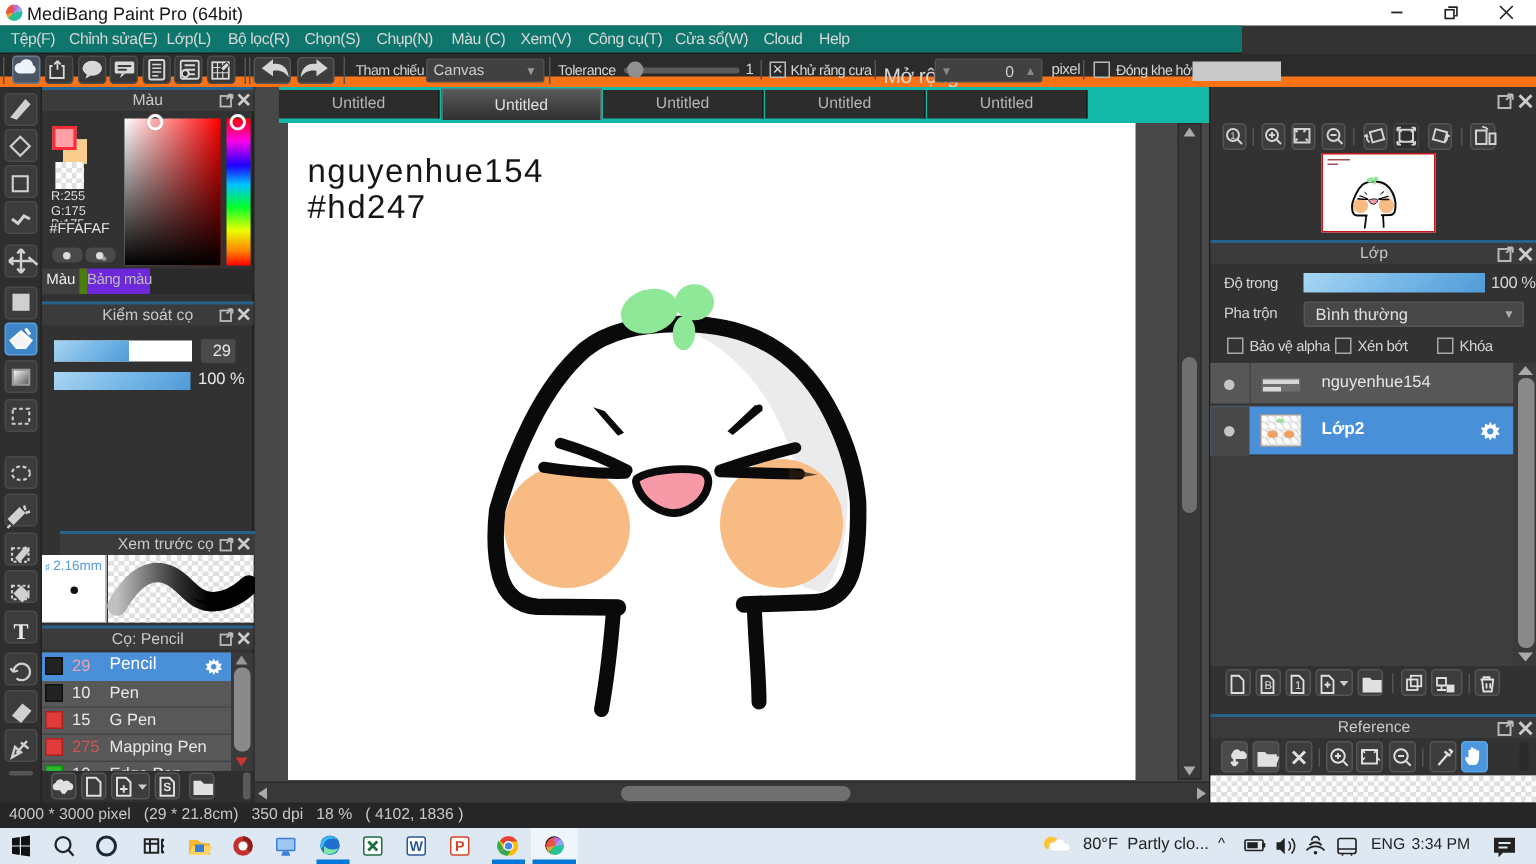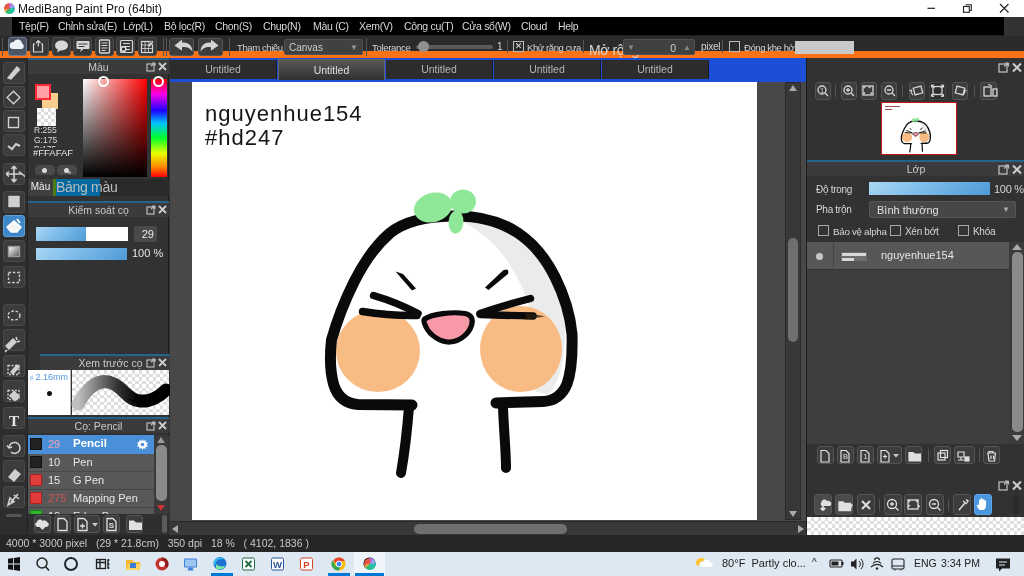--- a/index.html
+++ b/index.html
@@ -20,21 +20,21 @@
  <div class="abs" style="left:4px;top:3px;width:11px;height:11px;border-radius:50%;background:conic-gradient(from -80deg,#e85540 0 20%,#c06ad8 20% 32%,#8fa7e8 32% 45%,#29bfa4 45% 72%,#2fc07a 72% 85%,#e8a23f 85% 95%,#e85540 95%)"></div>
  <div class="abs" style="left:18px;top:2px;font-size:12px;color:#151515">MediBang Paint Pro (64bit)</div>
  <svg style="left:925px;top:0;width:99px;height:17px" viewBox="0 0 99 17">
   <path d="M2.5,8.3 H10" stroke="#222" stroke-width="1.2" fill="none"></path>
   <path d="M40.5,4.7 h5.8 v5.8 h-1.5" fill="none" stroke="#222" stroke-width="1.1"></path>
   <rect x="38.5" y="6.5" width="5.8" height="5.8" fill="#fff" stroke="#222" stroke-width="1.1"></rect>
   <path d="M75,4 L83.5,12.5 M83.5,4 L75,12.5" stroke="#222" stroke-width="1.1"></path>
  </svg>
 </div>
 
-<div class="abs" style="left:12px;top:17px;width:992px;height:19px;background:#000000;border-bottom:1px solid #1e1e1e">
+<div class="abs" style="left:0;top:17px;width:828px;height:19px;background:#0f766e;border-bottom:1px solid #1e1e1e">
  <span class="mitem" style="left:7px">Tệp(F)</span>
  <span class="mitem" style="left:46px">Chỉnh sửa(E)</span>
  <span class="mitem" style="left:111px">Lớp(L)</span>
  <span class="mitem" style="left:152px">Bộ lọc(R)</span>
  <span class="mitem" style="left:203px">Chọn(S)</span>
  <span class="mitem" style="left:251px">Chụp(N)</span>
  <span class="mitem" style="left:301px">Màu (C)</span>
  <span class="mitem" style="left:347px">Xem(V)</span>
  <span class="mitem" style="left:392px">Công cụ(T)</span>
  <span class="mitem" style="left:450px">Cửa sổ(W)</span>
@@ -197,21 +197,21 @@
  <div class="abs" style="left:123px;top:21px;width:16px;height:98px;background:linear-gradient(to bottom,#ff0004 0%,#ff00e6 15%,#1e00ff 32%,#00c3ff 45%,#00ff2c 60%,#eaff00 76%,#ff8400 90%,#ff0004 100%)"></div>
  <div class="abs" style="left:125px;top:18px;width:11px;height:11px;border:2.5px solid #fff;border-radius:50%"></div>
  <div class="abs" style="left:7px;top:107px;width:20px;height:10px;background:#4a4a4a;border-radius:4px">
       <div class="abs" style="left:7px;top:2.5px;width:5px;height:5px;background:#ddd;border-radius:50%"></div>
     </div>
  <div class="abs" style="left:29px;top:107px;width:20px;height:10px;background:#4a4a4a;border-radius:4px">
       <div class="abs" style="left:7px;top:2.5px;width:5px;height:5px;background:#ddd;border-radius:50%;box-shadow:3px 2px 0 -1px #999"></div>
     </div>
  <div class="abs" style="left:0;top:121px;width:141px;height:17px;background:#2a2a2a">
   <div class="abs" style="left:0;top:0;width:25px;height:17px;background:#3f3f3f;color:#eee;font-size:10px;text-align:center;line-height:16px">Màu</div>
-  <div class="abs" style="left:25px;top:0;width:47px;height:17px;background:#0369a1;color:#bbb;font-size:14px;letter-spacing:-0.3px;text-align:center;line-height:16px;border-left:3px solid #4d7c0f;white-space:nowrap">Bảng màu</div>
+  <div class="abs" style="left:25px;top:0;width:47px;height:17px;background:#6d28d9;color:#bbb;font-size:10px;letter-spacing:-0.3px;text-align:center;line-height:16px;border-left:5px solid #4d7c0f;white-space:nowrap">Bảng màu</div>
  </div>
 
  <div class="phead" style="left:0;top:143px;width:141px">Kiểm soát cọ</div>
  <svg style="left:118px;top:147px;width:22px;height:10px" viewBox="0 0 22 10">
       <rect x="1" y="2" width="7" height="7" fill="none" stroke="#bbb" stroke-width="1.2"></rect>
       <path d="M5,4 l4,-3 m0,0 h-3 m3,0 v3" stroke="#bbb" stroke-width="1.1" fill="none"></path>
       <path d="M13,1 l7,7 m0,-7 l-7,7" stroke="#ccc" stroke-width="1.8"></path>
     </svg>
  <div class="abs" style="left:8px;top:169px;width:92px;height:14px;background:#fff">
       <div class="bluebar abs" style="left:0;top:0;width:50px;height:14px"></div>
@@ -239,21 +239,21 @@
  <div class="phead" style="left:0;top:359px;width:141px">Cọ: Pencil</div>
  <svg style="left:118px;top:363px;width:22px;height:10px" viewBox="0 0 22 10">
       <rect x="1" y="2" width="7" height="7" fill="none" stroke="#bbb" stroke-width="1.2"></rect>
       <path d="M5,4 l4,-3 m0,0 h-3 m3,0 v3" stroke="#bbb" stroke-width="1.1" fill="none"></path>
       <path d="M13,1 l7,7 m0,-7 l-7,7" stroke="#ccc" stroke-width="1.8"></path>
     </svg>
  <div class="abs" style="left:0;top:377px;width:126px;height:79px;background:#585858">
   <div class="abs" style="left:0;top:0;width:126px;height:19px;background:#4a90d8;color:#fff">
    <div class="abs" style="left:2px;top:3px;width:12px;height:12px;background:#232323;border:1px solid #111"></div>
    <span class="abs" style="left:20px;top:3px;font-size:11px;color:#f0a0b0">29</span>
-   <span class="abs" style="left:45px;top:2px;font-size:11.5px;font-weight:bold">Pencil</span>
+   <span class="abs" style="left:45px;top:2px;font-size:11.5px;font-weight:normal">Pencil</span>
    <svg style="left:108px;top:3px;width:13px;height:13px" viewBox="0 0 13 13">
           <path d="M6.5,1 L7.5,3 L9.5,2 L9.7,4.3 L12,4.5 L10.7,6.5 L12,8.5 L9.7,8.7 L9.5,11 L7.5,10 L6.5,12 L5.5,10 L3.5,11 L3.3,8.7 L1,8.5 L2.3,6.5 L1,4.5 L3.3,4.3 L3.5,2 L5.5,3 Z" fill="#fff"></path>
           <circle cx="6.5" cy="6.5" r="1.8" fill="#4a90d8"></circle>
         </svg>
   </div>
   <div class="abs" style="left:0;top:19px;width:126px;height:18px;border-bottom:1px solid #4a4a4a">
    <div class="abs" style="left:2px;top:2px;width:12px;height:12px;background:#232323;border:1px solid #111"></div>
    <span class="abs" style="left:20px;top:2px;font-size:11px;color:#e8e8e8">10</span>
    <span class="abs" style="left:45px;top:2px;font-size:11px;color:#e8e8e8">Pen</span>
   </div>
@@ -295,21 +295,21 @@
    <path d="M64,9 l3,3.5 l3,-3.5 z" fill="#ccc"></path>
    <path d="M79,4.5 h6 l3,3 v9 h-9 z" fill="none" stroke="#e0e0e0" stroke-width="1.3"></path>
         <text x="83.5" y="13.5" font-size="8" fill="#e0e0e0" text-anchor="middle" font-weight="bold">S</text>
    <path d="M101,6.5 h5 l2,2 h6 v7.5 h-13 z" fill="#e0e0e0"></path>
   </svg>
  </div>
 </div>
 
 <div class="abs" style="left:170px;top:58px;width:636px;height:477px;background:#484848;overflow:hidden">
 
- <div class="abs" style="left:0;top:0;width:710px;height:24px;background:#1d4ed8">
+ <div class="abs" style="left:16px;top:0;width:710px;height:24px;background:#14b8a6">
   <div class="abs" style="left:0;top:2px;width:107px;height:19px;background:#2c2c2c;border-right:1px solid #1b1b1b;color:#b5b5b5;font-size:10.5px;text-align:center;line-height:19px">Untitled</div>
   <div class="abs" style="left:108px;top:1px;width:107px;height:21px;background:linear-gradient(#585858,#303030);border:1px solid #666;border-bottom:none;color:#e0e0e0;font-size:10.5px;text-align:center;line-height:20px">Untitled</div>
   <div class="abs" style="left:216px;top:2px;width:107px;height:19px;background:#2c2c2c;border-right:1px solid #1b1b1b;color:#b5b5b5;font-size:10.5px;text-align:center;line-height:19px">Untitled</div>
   <div class="abs" style="left:324px;top:2px;width:107px;height:19px;background:#2c2c2c;border-right:1px solid #1b1b1b;color:#b5b5b5;font-size:10.5px;text-align:center;line-height:19px">Untitled</div>
   <div class="abs" style="left:432px;top:2px;width:107px;height:19px;background:#2c2c2c;border-right:1px solid #1b1b1b;color:#b5b5b5;font-size:10.5px;text-align:center;line-height:19px">Untitled</div>
  </div>
 
  <div class="abs" style="left:22px;top:24px;width:565px;height:438px;background:#fff"></div>
  <div class="abs" style="left:35px;top:44px;width:400px;color:#151515;font-size:22px;line-height:23.5px;letter-spacing:1px">nguyenhue154<br>#hd247</div>
  <svg style="left:22px;top:24px;width:565px;height:438px" viewBox="192 82 565 438">
@@ -427,20 +427,34 @@
 
  <div class="abs" style="left:0;top:184px;width:202px;height:202px;background:#3e3e3e">
   <div class="abs" style="left:0;top:0;width:202px;height:28px;background:#575757;border-bottom:1px solid #333">
    <div class="abs" style="left:9px;top:10.5px;width:7px;height:7px;border-radius:50%;background:#c5c5c5"></div>
    <div class="abs" style="left:26px;top:0;width:1px;height:28px;background:#444"></div>
    <div class="abs" style="left:33px;top:9px;width:28px;height:11px;background:#6e6e6e;border:1px solid #555">
     <div class="abs" style="left:1px;top:1px;width:24px;height:3px;background:#d8d8d8"></div>
     <div class="abs" style="left:1px;top:6px;width:12px;height:3px;background:#d8d8d8"></div>
    </div>
    <span class="abs" style="left:74px;top:7px;color:#e5e5e5;font-size:11px">nguyenhue154</span>
+  </div>
+  <div class="abs" style="left:0;top:29px;width:202px;height:33px;background:#4a90d8;border-bottom:1px solid #333">
+   <div class="abs" style="left:0;top:0;width:26px;height:33px;background:#484848"></div>
+   <div class="abs" style="left:9px;top:13px;width:7px;height:7px;border-radius:50%;background:#c5c5c5"></div>
+   <div class="abs chk" style="left:33px;top:5px;width:28px;height:22px;background-size:5px 5px;border:1px solid #999">
+    <div class="abs" style="left:4px;top:10px;width:7px;height:5px;background:#f0a060;border-radius:50%"></div>
+    <div class="abs" style="left:15px;top:10px;width:7px;height:5px;background:#f0a060;border-radius:50%"></div>
+    <div class="abs" style="left:10px;top:2px;width:5px;height:3px;background:#9de0a0;border-radius:50%"></div>
+   </div>
+   <span class="abs" style="left:74px;top:9px;color:#fff;font-size:11.5px;font-weight:bold">Lớp2</span>
+   <svg style="left:179px;top:9px;width:15px;height:15px" viewBox="0 0 13 13">
+          <path d="M6.5,1 L7.5,3 L9.5,2 L9.7,4.3 L12,4.5 L10.7,6.5 L12,8.5 L9.7,8.7 L9.5,11 L7.5,10 L6.5,12 L5.5,10 L3.5,11 L3.3,8.7 L1,8.5 L2.3,6.5 L1,4.5 L3.3,4.3 L3.5,2 L5.5,3 Z" fill="#fff"></path>
+          <circle cx="6.5" cy="6.5" r="1.8" fill="#4a90d8"></circle>
+        </svg>
   </div>
  </div>
  <div class="abs" style="left:202px;top:184px;width:16px;height:202px;background:#3a3a3a">
   <div class="abs" style="left:3px;top:2px;width:0;height:0;border-left:5px solid transparent;border-right:5px solid transparent;border-bottom:6px solid #aaa"></div>
   <div class="abs" style="left:2.5px;top:10px;width:11px;height:180px;background:#8a8a8a;border-radius:5px"></div>
   <div class="abs" style="left:3px;top:193px;width:0;height:0;border-left:5px solid transparent;border-right:5px solid transparent;border-top:6px solid #aaa"></div>
  </div>
 
  <div class="abs" style="left:0;top:386px;width:218px;height:28px;background:#323232">
   <div class="wbtn" style="left:10px;top:2px;width:17px"></div>
@@ -465,20 +479,21 @@
     <path d="M102,8.5 h4 l1.5,1.5 h6 v7 h-11.5 z" fill="#e0e0e0"></path>
     <rect x="131" y="9" width="7" height="7"></rect>
           <rect x="133.5" y="6.5" width="7" height="7"></rect>
     <path d="M151,8 h6 v5 h-6 z m3,5 v3 m-3,0 h6"></path>
           <rect x="158" y="13" width="4" height="4" fill="#e0e0e0"></rect>
     <path d="M180,9 h9 m-8,0 l1,8 h5.5 l1,-8 m-6.5,0 v-1.5 h4 v1.5 m-4.5,2.5 v3.5 m2.5,-3.5 v3.5 m2.5,-3.5 v3.5"></path>
    </g>
   </svg>
  </div>
 
+ <div class="phead" style="left:0;top:418px;width:218px">Reference</div>
  <svg style="left:190px;top:422px;width:26px;height:11px" viewBox="0 0 26 11">
       <rect x="2" y="2" width="8" height="8" fill="none" stroke="#bbb" stroke-width="1.3"></rect>
       <path d="M7,4.5 l4.5,-3.5 m0,0 h-3.5 m3.5,0 v3.5" stroke="#bbb" stroke-width="1.2" fill="none"></path>
       <path d="M16,1.5 l8,8 m0,-8 l-8,8" stroke="#ccc" stroke-width="2"></path>
     </svg>
  <div class="wbtn" style="left:7px;top:436px;width:18px;height:21px;background:#4a4a4a"></div>
  <div class="wbtn" style="left:28px;top:436px;width:18px;height:21px;background:#4a4a4a"></div>
  <div class="wbtn" style="left:50px;top:436px;width:18px;height:21px"></div>
  <div class="abs" style="left:72px;top:441px;width:1px;height:12px;background:#555"></div>
  <div class="wbtn" style="left:77px;top:436px;width:18px;height:21px"></div>

